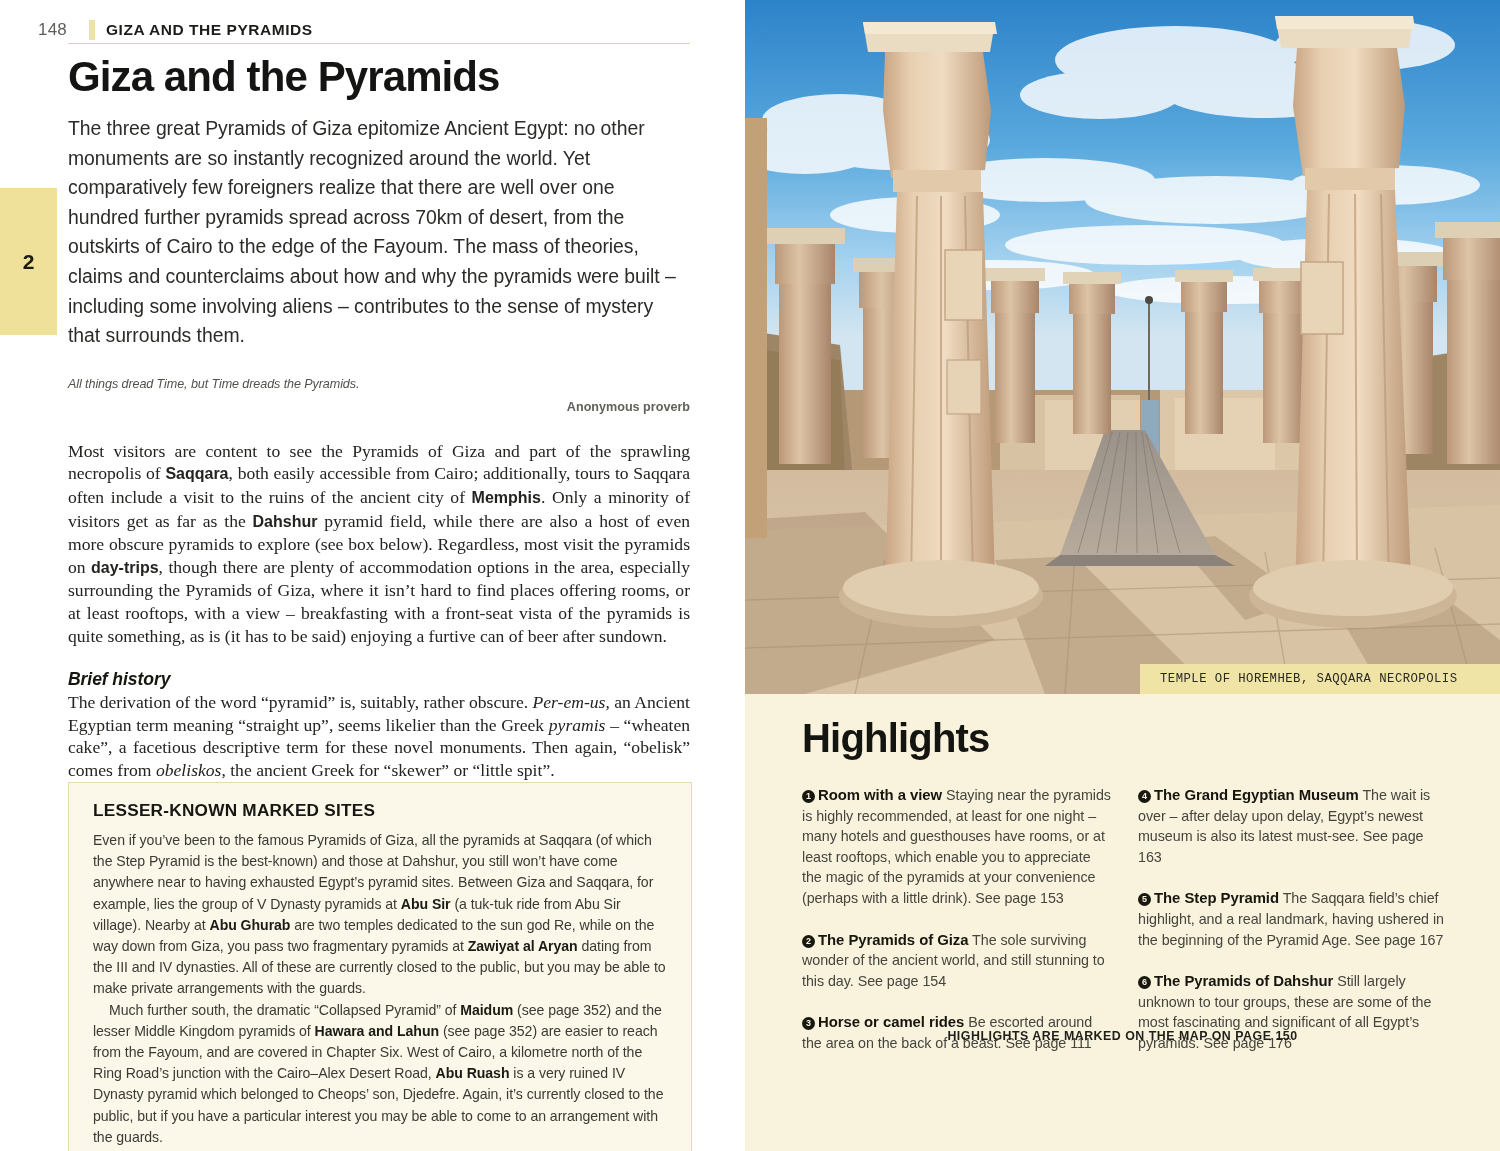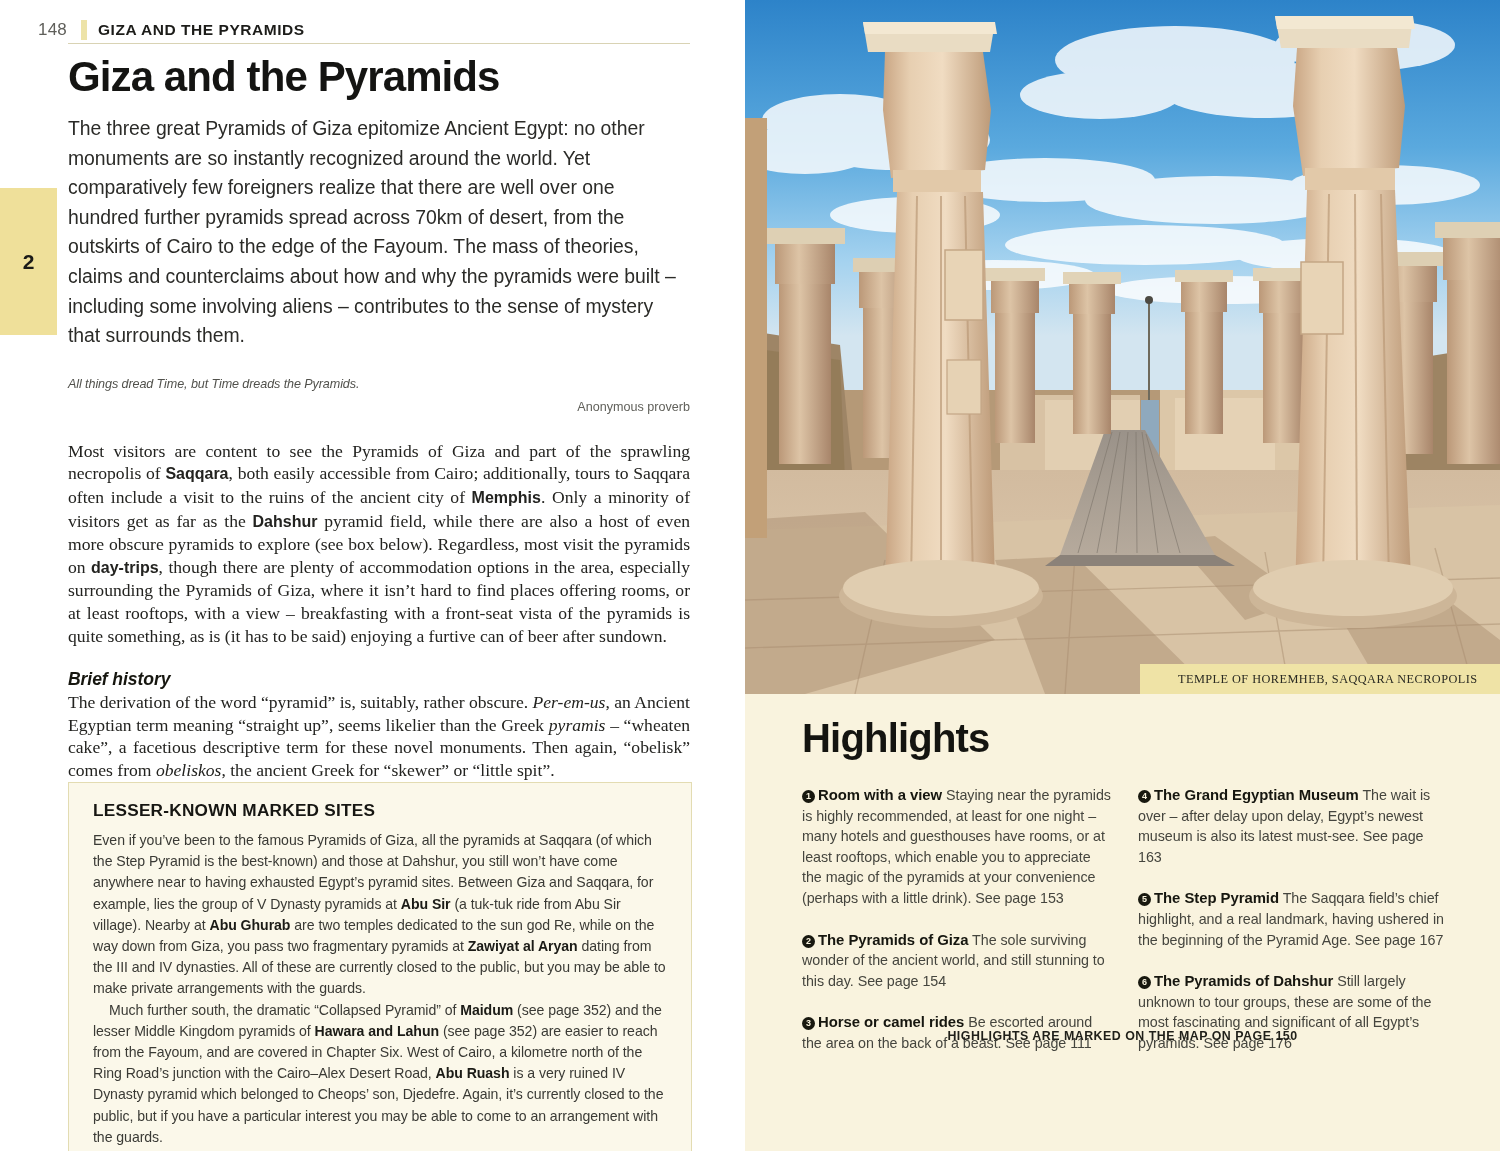--- a/index.html
+++ b/index.html
@@ -34,21 +34,21 @@
   }
 
   .running-head {
     position: absolute;
     left: 38px; top: 20px;
     width: 652px;
     display: flex; align-items: center; gap: 0;
   }
   .running-head .folio {
     font-size: 17px; color: #5f5f5a; letter-spacing: .2px;
-    padding-right: 14px;
+    padding-right: 22px;
   }
   .running-head .tick {
     width: 6px; height: 20px; background: #EDE3A8; flex: 0 0 6px;
   }
   .running-head .rh-title {
     font-size: 15.5px; font-weight: 700; color: #1c1c19;
     letter-spacing: .55px; padding-left: 11px; white-space: nowrap;
   }
   .head-rule {
     position: absolute; left: 68px; top: 43px; width: 622px; height: 1px;
@@ -83,20 +83,21 @@
     font-size: 12.6px;
     color: #51514c;
     letter-spacing: -0.1px;
   }
   .quote-block .attrib {
     text-align: right;
     font-family: "Liberation Sans", sans-serif;
     font-size: 12.6px;
     color: #61615b;
     margin-top: 9px;
+    font-weight: bold;
   }
 
   .serif-body {
     font-family: "Liberation Serif", serif;
     font-size: 17.6px;
     line-height: 22.6px;
     color: #232320;
     text-align: justify;
     width: 622px;
   }
@@ -161,25 +162,25 @@
   .photo svg { display: block; width: 755px; height: 694px; }
 
   .photo-caption {
     position: absolute;
     left: 395px; bottom: 0;
     width: 360px; height: 30px;
     background: #EFE3A6;
     display: flex; align-items: center;
   }
   .photo-caption span {
-    font-family: Liberation Serif, serif;
+    font-family: Liberation Mono, monospace;
     font-size: 12.3px;
     letter-spacing: .45px;
     color: #2a2a22;
-    padding-left: 38px;
+    padding-left: 20px;
   }
 
   .highlights-panel {
     position: relative;
     width: 755px; height: 368px;
     background: #F9F3DE;
     padding: 22px 40px 0 57px;
   }
   h2.highlights-title {
     font-family: "Liberation Sans", sans-serif;

